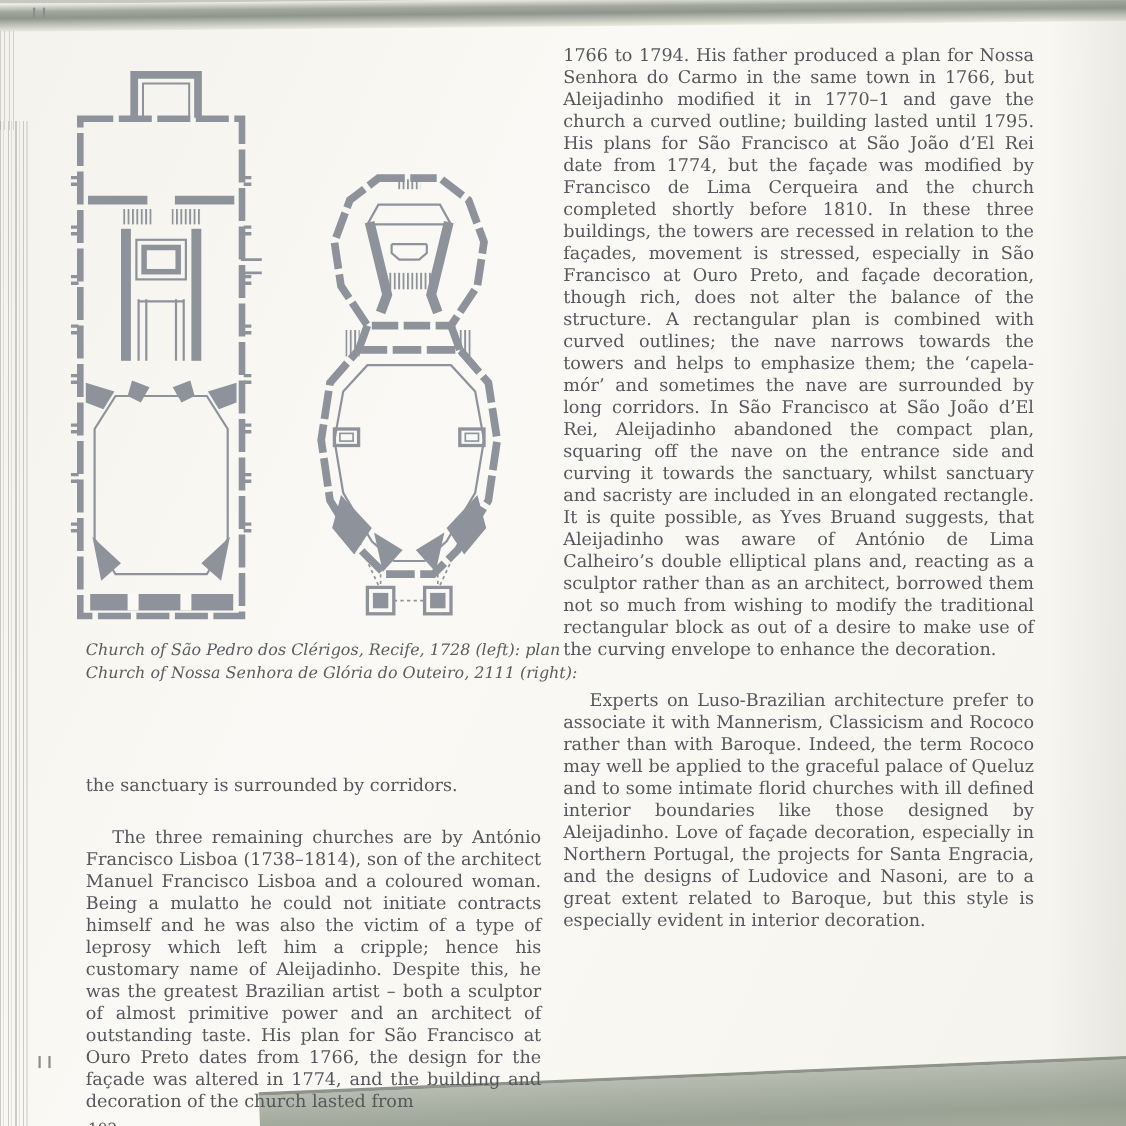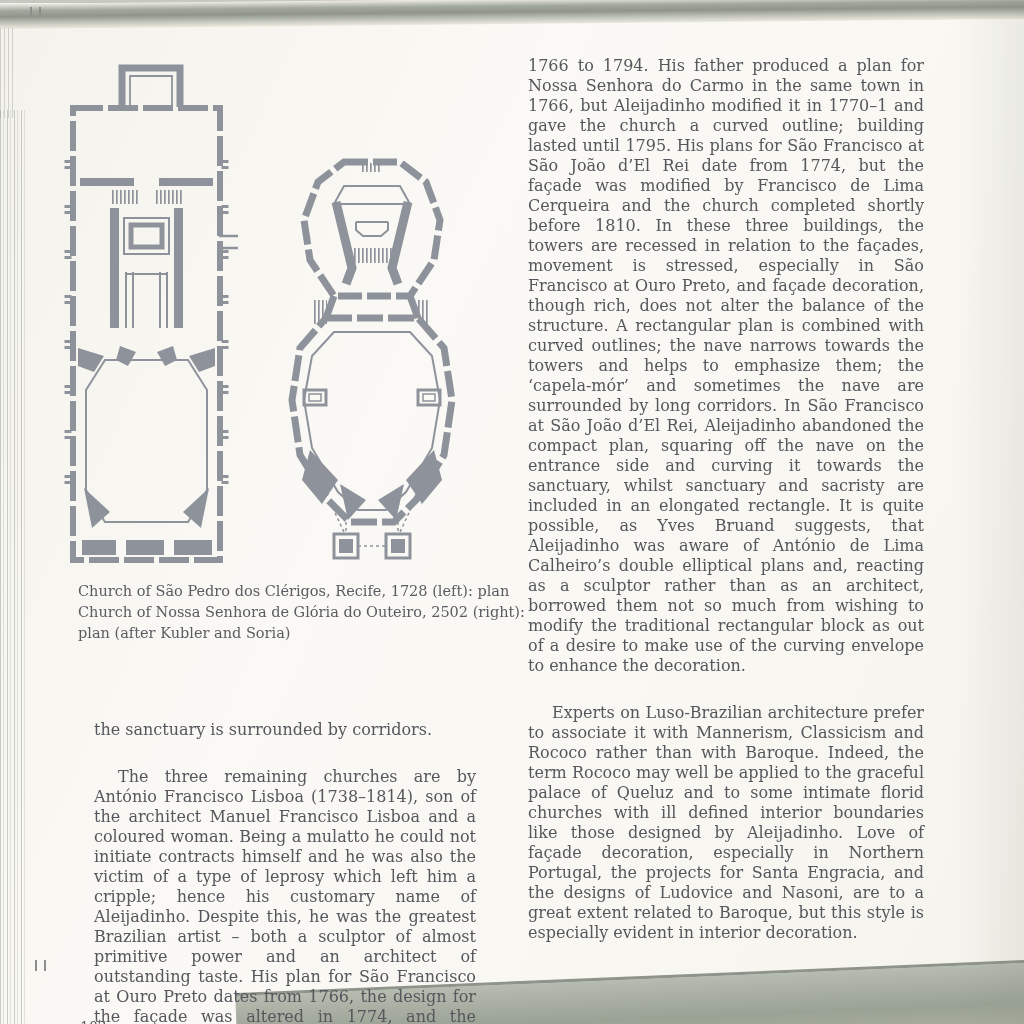--- a/index.html
+++ b/index.html
@@ -2,26 +2,26 @@
 <html><head>
 <meta charset="utf-8">
 <style>
   html,body{margin:0;padding:0;}
   body{
     width:1024px;height:1024px;position:relative;overflow:hidden;
     background:linear-gradient(115deg,#f3f2ec,#faf9f5 38%,#f8f7f2 70%,#f4f3ec);
     font-family:"DejaVu Serif", serif;
   }
   .col{position:absolute;color:#56575c;}
-  .col p{margin:16px;font-size:16px;line-height:20px;text-align:justify;color:#56575c;}
+  .col p{margin:0;font-size:16px;line-height:20px;text-align:justify;color:#56575c;}
   .col p + p{margin-top:27px;}
   .col p.indent{text-indent:24px;}
   .col-right{left:512px;top:40px;width:428px;}
   .col-left{left:78px;top:704px;width:414px;}
-  .caption{position:absolute;left:78px;top:581px;font-size:14.5px;line-height:21px;color:#5b5c61;white-space:nowrap;}
+  .caption{position:absolute;left:78px;top:581px;font-size:14.5px;line-height:21px;color:#5b5c61;white-space:nowrap;font-style:italic;}
   .page-number{position:absolute;left:80px;top:979px;font-size:14px;color:#56575c;margin-top:40px;}
   .plan-left{position:absolute;left:60px;top:60px;width:180px;height:505px;}
   .plan-right{position:absolute;left:286px;top:150px;width:172px;height:430px;}
 
   
   .top-line{position:absolute;top:0;left:0;width:100%;height:3px;background:#c6c9c0;}
   .top-band{position:absolute;top:4px;left:-12px;width:1060px;height:25px;
     transform:rotate(-0.55deg);transform-origin:left center;
     background:linear-gradient(to bottom,#eeede7 0%,#a2a89d 28%,#8f958b 52%,#c2c5bc 78%,#ece9de 100%);}
   .left-stack{position:absolute;left:0;top:110px;width:28px;height:914px;
@@ -137,22 +137,21 @@
     <rect x="48" y="384" width="24" height="24" stroke-width="3"></rect>
     <rect x="53" y="389" width="14" height="14" fill="#8e939b" stroke="none"></rect>
     <rect x="100" y="384" width="24" height="24" stroke-width="3"></rect>
     <rect x="105" y="389" width="14" height="14" fill="#8e939b" stroke="none"></rect>
     <path d="M60 372 V384 M112 372 V384 M72 396 H100 M44 352 L58 382 M128 352 L114 382" stroke-width="1.5" stroke-dasharray="3 3"></path>
   </g>
 </svg>
 
 <div class="caption">
   <div>Church of São Pedro dos Clérigos, Recife, 1728 (left): plan</div>
-  <div>Church of Nossa Senhora de Glória do Outeiro, 2502 (right):</div>
-  <div>plan (after Kubler and Soria)</div>
+  <div>Church of Nossa Senhora de Glória do Outeiro, 2111 (right):</div>
 </div>
 
 <div class="col col-left">
   <p>the sanctuary is surrounded by corridors.</p>
   <p class="indent">The three remaining churches are by António Francisco Lisboa (1738–1814), son of the architect Manuel Francisco Lisboa and a coloured woman. Being a mulatto he could not initiate contracts himself and he was also the victim of a type of leprosy which left him a cripple; hence his customary name of Aleijadinho. Despite this, he was the greatest Brazilian artist – both a sculptor of almost primitive power and an architect of outstanding taste. His plan for São Francisco at Ouro Preto dates from 1766, the design for the façade was altered in 1774, and the building and decoration of the church lasted from</p>
 </div>
 
 <div class="col col-right">
   <p>1766 to 1794. His father produced a plan for Nossa Senhora do Carmo in the same town in 1766, but Aleijadinho modified it in 1770–1 and gave the church a curved outline; building lasted until 1795. His plans for São Francisco at São João d’El Rei date from 1774, but the façade was modified by Francisco de Lima Cerqueira and the church completed shortly before 1810. In these three buildings, the towers are recessed in relation to the façades, movement is stressed, especially in São Francisco at Ouro Preto, and façade decoration, though rich, does not alter the balance of the structure. A rectangular plan is combined with curved outlines; the nave narrows towards the towers and helps to emphasize them; the ‘capela-mór’ and sometimes the nave are surrounded by long corridors. In São Francisco at São João d’El Rei, Aleijadinho abandoned the compact plan, squaring off the nave on the entrance side and curving it towards the sanctuary, whilst sanctuary and sacristy are included in an elongated rectangle. It is quite possible, as Yves Bruand suggests, that Aleijadinho was aware of António de Lima Calheiro’s double elliptical plans and, reacting as a sculptor rather than as an architect, borrowed them not so much from wishing to modify the traditional rectangular block as out of a desire to make use of the curving envelope to enhance the decoration.</p>
   <p class="indent">Experts on Luso-Brazilian architecture prefer to associate it with Mannerism, Classicism and Rococo rather than with Baroque. Indeed, the term Rococo may well be applied to the graceful palace of Queluz and to some intimate florid churches with ill defined interior boundaries like those designed by Aleijadinho. Love of façade decoration, especially in Northern Portugal, the projects for Santa Engracia, and the designs of Ludovice and Nasoni, are to a great extent related to Baroque, but this style is especially evident in interior decoration.</p>

